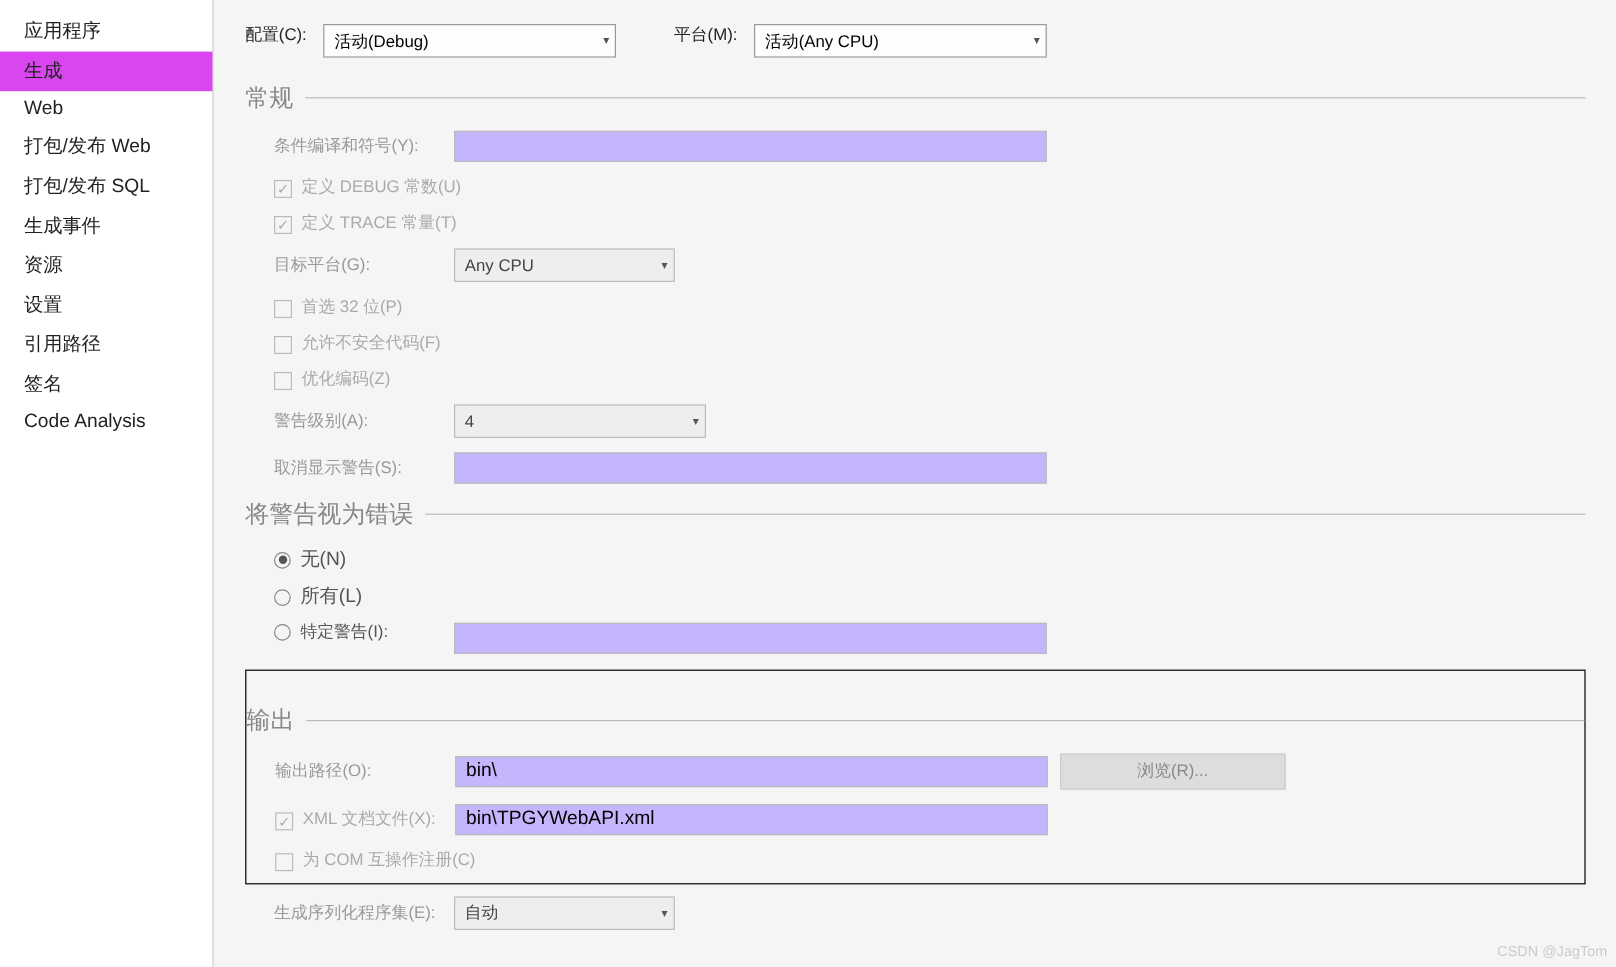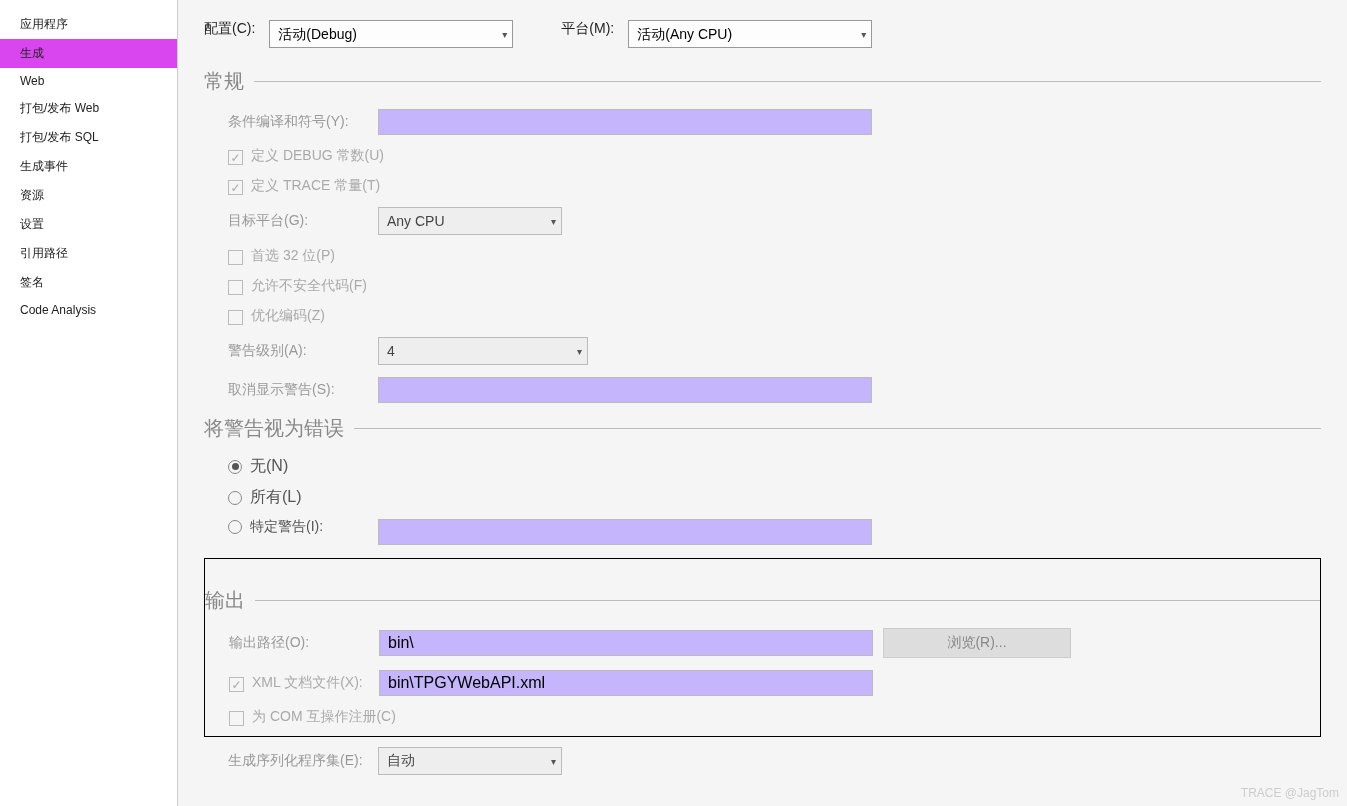--- a/index.html
+++ b/index.html
@@ -1,20 +1,20 @@
 <!DOCTYPE html>
 <html><head>
 <meta charset="utf-8">
 <style>
 * { box-sizing: border-box; margin: 0; padding: 0; font-family: "Microsoft YaHei", "Segoe UI", sans-serif; }
 body { background: #f5f5f5; width: 1347px; height: 806px; display: flex; overflow: hidden; }
 
 
 .sidebar { width: 178px; background: #fff; border-right: 1px solid #ccc; padding-top: 10px; flex-shrink: 0; }
-.side-item { padding: 6px 20px; font-size: 12px; color: #222; cursor: pointer; }
+.side-item { padding: 6px 20px; font-size: 16px; color: #222; cursor: pointer; }
 .side-item.active { background: #d946ef; font-family: Liberation Mono, monospace; }
 
 
 .main { flex: 1; padding: 20px 26px; background: #f5f5f5; position: relative; overflow: auto; }
 
 
 .top-row { display: flex; gap: 14px; margin-bottom: 20px; }
 .top-label { font-size: 14px; color: #222; }
 .top-select { position: relative; }
 .top-select select, .fake-select { appearance: none; border: 1px solid #999; background: #fdfdfd; font-size: 14px; padding: 4px 28px 4px 8px; height: 28px; cursor: pointer; }
@@ -211,14 +211,14 @@
       <div class="frow" style="margin-top:10px;">
         <span class="flabel">生成序列化程序集(E):</span>
         <span class="fake-wrap">
           <span class="fake-select" style="width:184px;">自动</span>
           <span class="arrow">▾</span>
         </span>
       </div>
     </div>
   </div>
 
-  <div class="wm">TRACE @JagTom</div>
+  <div class="wm">CSDN @JagTom</div>
 </div>
 
 </body></html>

